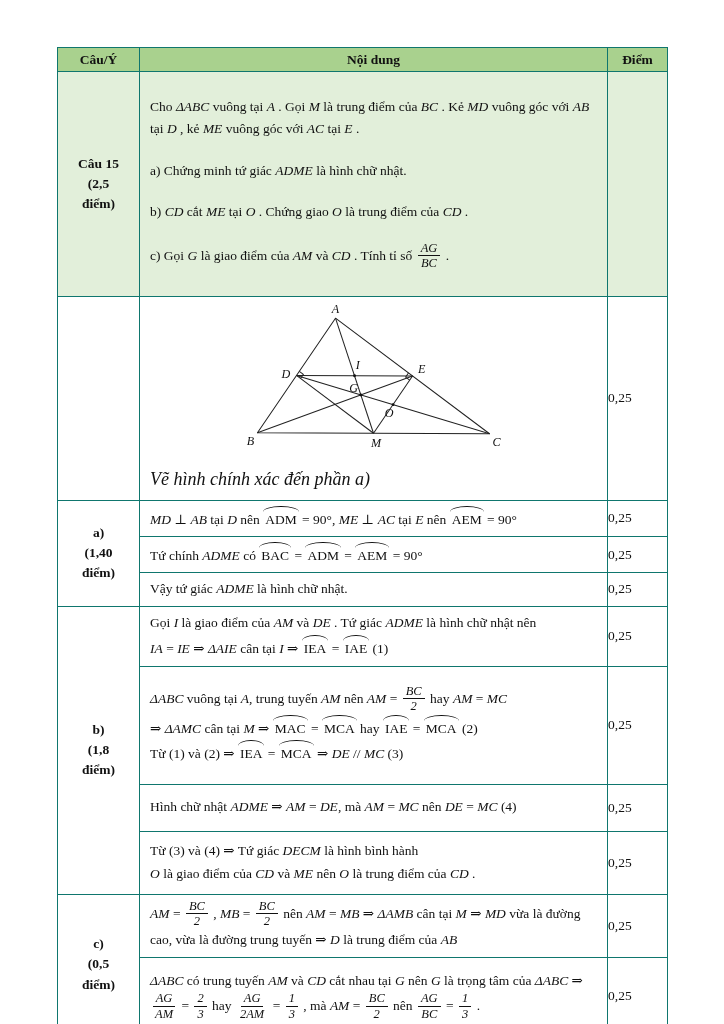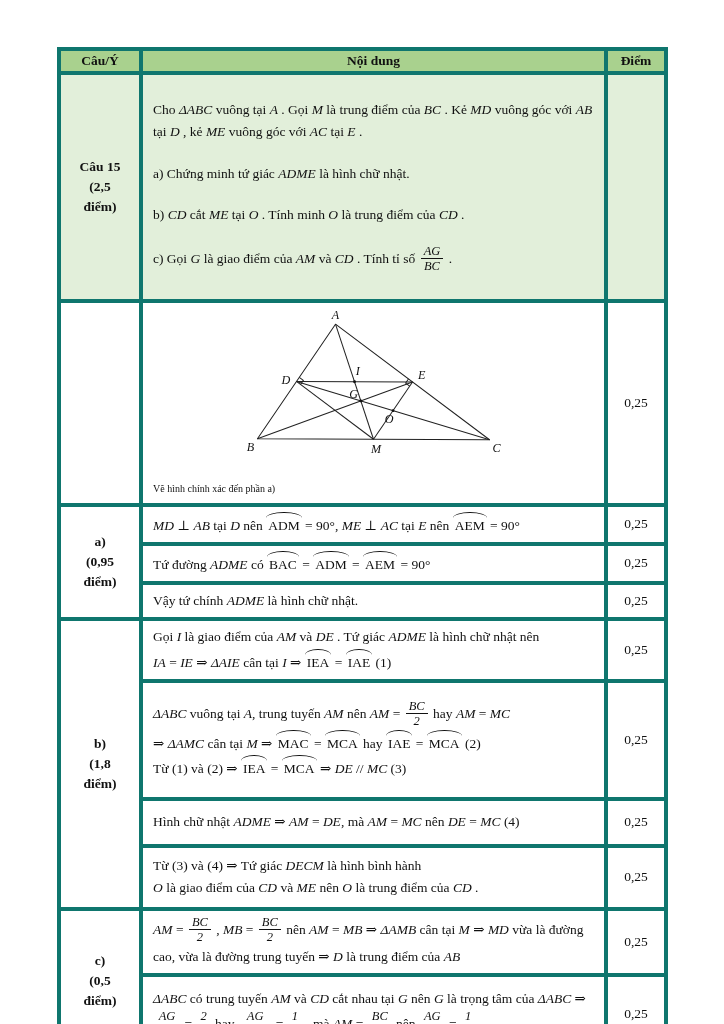--- a/index.html
+++ b/index.html
@@ -4,46 +4,46 @@
 <style>
   * { box-sizing: border-box; margin: 0; padding: 0; }
   html, body { background: #ffffff; }
   body {
     width: 724px; height: 1024px; position: relative;
     font-family: "Liberation Serif", "DejaVu Serif", serif;
     color: #111;
   }
   .sheet { position: absolute; left: 57px; top: 47px; width: 611px; }
   table { border-collapse: collapse; width: 100%; table-layout: fixed; }
-  th, td { border: 4px solid #0f766e; vertical-align: middle; }
+  th, td { border: 1px solid #0f766e; vertical-align: middle; }
   thead th {
     background: var(--hdr, #A9D18E);
     font-weight: bold; font-size: 13.5px; text-align: center; height: 24px;
   }
   tr.q-row td { background: var(--qrow, #E2EFDA); }
   .label-cell { text-align: center; font-weight: bold; font-size: 13.5px; padding: 4px 13px; line-height: 1.5; }
   .content-cell { padding: 5px 10px; font-size: 13.5px; line-height: 1.65; text-align: left; }
-  .score-cell { text-align: center; font-size: 13.5px; }
+  .score-cell { font-size: 13.5px; }
   .para { margin: 19px 0; }
   .mi { font-style: italic; }
   .hat { position: relative; display: inline-block; padding: 3px 2px 0; }
   .hat::before {
     content: ""; position: absolute; top: 0; left: 0; right: 0; height: 5px;
     border-top: 1.3px solid #111;
     border-radius: 50% 50% 0 0 / 100% 100% 0 0;
   }
   .frac {
     display: inline-flex; flex-direction: column; align-items: center;
     vertical-align: middle; font-style: italic; line-height: 1.15;
     margin: 0 2px; font-size: 12.5px; transform: translateY(-1px);
   }
   .frac .num { border-bottom: 1px solid #111; padding: 0 3px; }
   .frac .den { padding: 0 3px; }
   .fig-wrap { text-align: center; padding-top: 2px; }
-  .caption { text-align: left; font-size: 10px; margin-top: 16px; }
+  .caption { text-align: left; font-size: 18px; margin-top: 6px; font-style: italic; }
   svg text { font-family: "Liberation Serif", "DejaVu Serif", serif; }
 </style>
 </head>
 <body>
 
 <div class="sheet">
   <table>
     <colgroup>
         <col style="width:82px">
         <col>
@@ -59,21 +59,21 @@
     <tbody>
 
       <tr class="q-row" style="height:156px">
         <td class="label-cell">
           <div>Câu 15</div>
           <div>(2,5 điểm)</div>
         </td>
         <td class="content-cell">
           <div class="para"><span class="tx">Cho </span><span class="mi">ΔABC</span><span class="tx"> vuông tại </span><span class="mi">A</span><span class="tx"> . Gọi </span><span class="mi">M</span><span class="tx"> là trung điểm của </span><span class="mi">BC</span><span class="tx"> . Kẻ </span><span class="mi">MD</span><span class="tx"> vuông góc với </span><span class="mi">AB</span><span class="tx"> tại </span><span class="mi">D</span><span class="tx"> , kẻ </span><span class="mi">ME</span><span class="tx"> vuông góc với </span><span class="mi">AC</span><span class="tx"> tại </span><span class="mi">E</span><span class="tx"> .</span></div>
           <div class="para"><span class="tx">a) Chứng minh tứ giác </span><span class="mi">ADME</span><span class="tx"> là hình chữ nhật.</span></div>
-          <div class="para"><span class="tx">b) </span><span class="mi">CD</span><span class="tx"> cắt </span><span class="mi">ME</span><span class="tx"> tại </span><span class="mi">O</span><span class="tx"> . Tính minh </span><span class="mi">O</span><span class="tx"> là trung điểm của </span><span class="mi">CD</span><span class="tx"> .</span></div>
+          <div class="para"><span class="tx">b) </span><span class="mi">CD</span><span class="tx"> cắt </span><span class="mi">ME</span><span class="tx"> tại </span><span class="mi">O</span><span class="tx"> . Chứng giao </span><span class="mi">O</span><span class="tx"> là trung điểm của </span><span class="mi">CD</span><span class="tx"> .</span></div>
           <div class="para"><span class="tx">c) Gọi </span><span class="mi">G</span><span class="tx"> là giao điểm của </span><span class="mi">AM</span><span class="tx"> và </span><span class="mi">CD</span><span class="tx"> . Tính tỉ số </span><span class="frac">
                 <span class="num">AG</span>
                 <span class="den">BC</span>
               </span><span class="tx"> .</span></div>
         </td>
         <td class="score-cell"></td>
       </tr>
 
       <tr style="height:190px">
         <td></td>
@@ -110,31 +110,31 @@
             </svg>
           </div>
           <div class="caption">Vẽ hình chính xác đến phần a)</div>
         </td>
         <td class="score-cell">0,25</td>
       </tr>
 
       <tr style="height:34px">
         <td class="label-cell" rowspan="3">
           <div>a)</div>
-          <div>(0,95 điểm)</div>
+          <div>(1,40 điểm)</div>
         </td>
         <td class="content-cell"><span class="mi">MD</span><span class="tx"> ⊥ </span><span class="mi">AB</span><span class="tx"> tại </span><span class="mi">D</span><span class="tx"> nên </span><span class="hat">ADM</span><span class="tx"> = 90°, </span><span class="mi">ME</span><span class="tx"> ⊥ </span><span class="mi">AC</span><span class="tx"> tại </span><span class="mi">E</span><span class="tx"> nên </span><span class="hat">AEM</span><span class="tx"> = 90°</span></td>
         <td class="score-cell">0,25</td>
       </tr>
       <tr style="height:33px">
-        <td class="content-cell"><span class="tx">Tứ đường </span><span class="mi">ADME</span><span class="tx"> có </span><span class="hat">BAC</span><span class="tx"> = </span><span class="hat">ADM</span><span class="tx"> = </span><span class="hat">AEM</span><span class="tx"> = 90°</span></td>
+        <td class="content-cell"><span class="tx">Tứ chính </span><span class="mi">ADME</span><span class="tx"> có </span><span class="hat">BAC</span><span class="tx"> = </span><span class="hat">ADM</span><span class="tx"> = </span><span class="hat">AEM</span><span class="tx"> = 90°</span></td>
         <td class="score-cell">0,25</td>
       </tr>
       <tr style="height:27px">
-        <td class="content-cell"><span class="tx">Vậy tứ chính </span><span class="mi">ADME</span><span class="tx"> là hình chữ nhật.</span></td>
+        <td class="content-cell"><span class="tx">Vậy tứ giác </span><span class="mi">ADME</span><span class="tx"> là hình chữ nhật.</span></td>
         <td class="score-cell">0,25</td>
       </tr>
 
       <tr style="height:60px">
         <td class="label-cell" rowspan="4">
           <div>b)</div>
           <div>(1,8 điểm)</div>
         </td>
         <td class="content-cell"><span class="tx">Gọi </span><span class="mi">I</span><span class="tx"> là giao điểm của </span><span class="mi">AM</span><span class="tx"> và </span><span class="mi">DE</span><span class="tx"> . Tứ giác </span><span class="mi">ADME</span><span class="tx"> là hình chữ nhật nên</span><br><span class="mi">IA</span><span class="tx"> = </span><span class="mi">IE</span><span class="tx"> ⇒ </span><span class="mi">ΔAIE</span><span class="tx"> cân tại </span><span class="mi">I</span><span class="tx"> ⇒ </span><span class="hat">IEA</span><span class="tx"> = </span><span class="hat">IAE</span><span class="tx"> (1)</span></td>
         <td class="score-cell">0,25</td>

